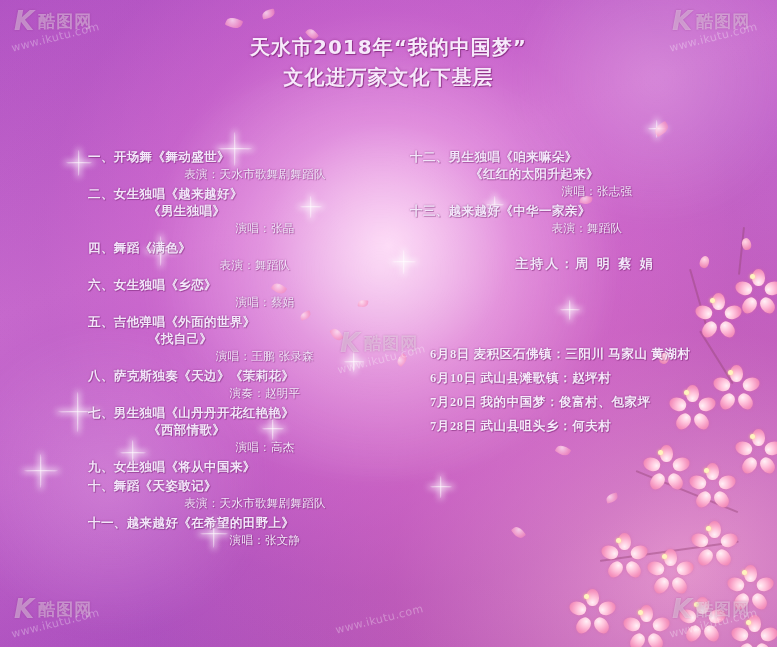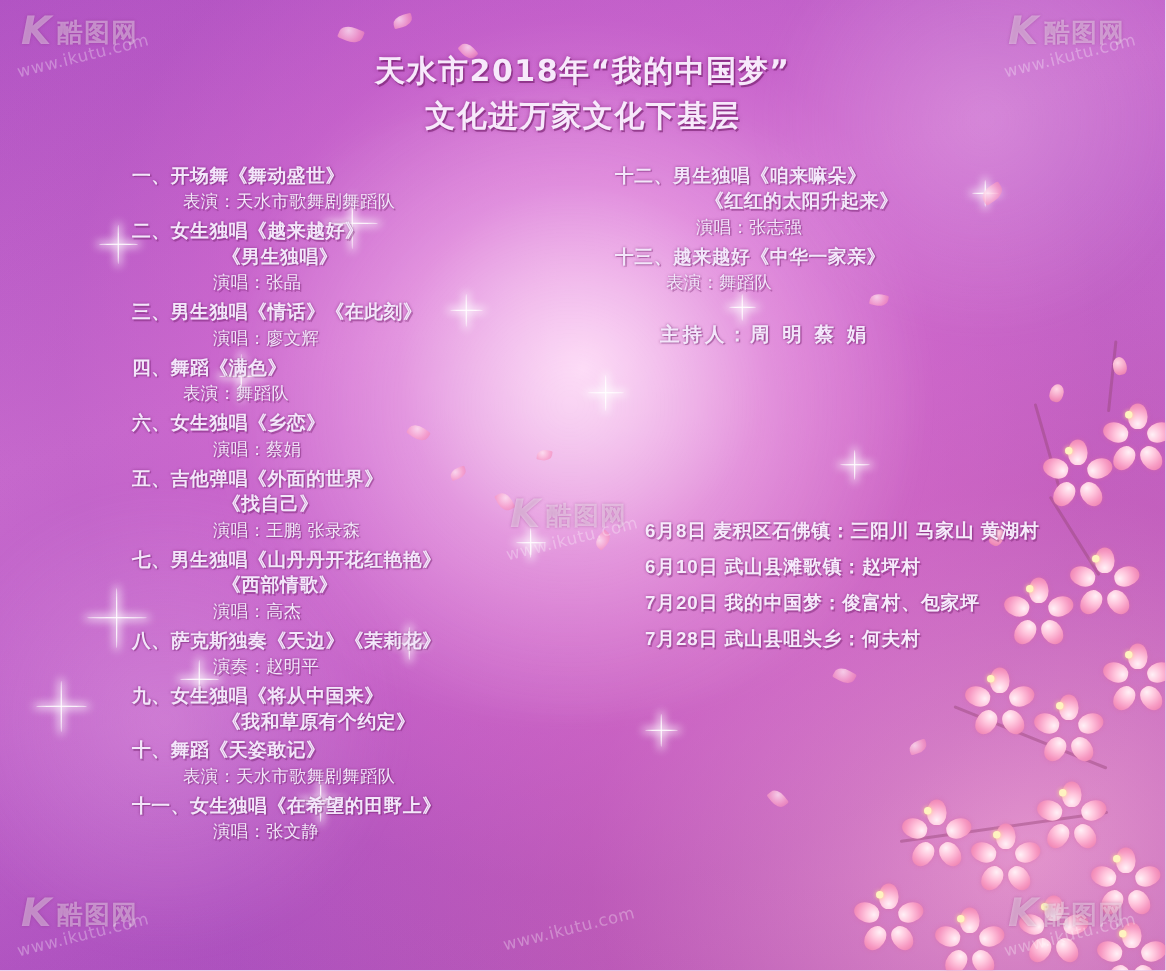--- a/index.html
+++ b/index.html
@@ -165,44 +165,46 @@
       1px 1px 0 rgba(110,25,100,0.55);
   }
 
   .col {
     position: absolute;
     color: #f3e6fa;
     font-family: "DejaVu Sans", sans-serif;
     font-size: 12.5px;
     line-height: 17px;
     text-shadow: 0 0 2px rgba(110,25,105,0.6), 1px 1px 0 rgba(110,25,100,0.35);
+    margin-top: 40px;
   }
   .col-left  { left: 88px;  top: 108px; width: 300px; }
   .col-right { left: 410px; top: 108px; width: 320px; }
 
   .item { margin-bottom: 2px; }
   .item-main { white-space: nowrap; font-weight: bold; letter-spacing: .4px; }
   .item-sub  { white-space: nowrap; padding-left: 60px; font-weight: bold; letter-spacing: .4px; }
-  .item-perf { white-space: nowrap; padding-left: 34px; font-size: 11.5px; margin-top: 1px; letter-spacing: .3px; }
+  .item-perf { white-space: nowrap; padding-left: 34px; font-size: 11.5px; margin-top: 1px; letter-spacing: .3px; text-align: center; }
   .item-perf.indent2 { padding-left: 54px; }
 
   .host-line {
     margin-top: 18px;
     padding-left: 30px;
     font-weight: bold;
     font-size: 13px;
     letter-spacing: 2px;
     white-space: nowrap;
+    text-align: center;
   }
 
   .schedule {
     position: absolute;
     left: 430px; top: 342px;
     color: #f6eafb;
-    font-family: Liberation Sans, sans-serif;
+    font-family: Liberation Serif, serif;
     font-size: 12.5px;
     line-height: 24px;
     font-weight: bold;
     letter-spacing: .6px;
     text-shadow: 0 0 2px rgba(110,25,105,0.6), 1px 1px 0 rgba(110,25,100,0.35);
     white-space: nowrap;
   }
 </style>
 </head>
 <body>
@@ -385,64 +387,59 @@
       <div class="item-main">一、开场舞《舞动盛世》</div>
       <div class="item-perf">表演：天水市歌舞剧舞蹈队</div>
     </div>
 
     <div class="item">
       <div class="item-main">二、女生独唱《越来越好》</div>
       <div class="item-sub">《男生独唱》</div>
       <div class="item-perf indent2">演唱：张晶</div>
     </div>
 
-    <div class="item">
-      <div class="item-main">三、男生独唱《情话》《在此刻》</div>
-      <div class="item-perf indent2">演唱：廖文辉</div>
-    </div>
 
     <div class="item">
       <div class="item-main">四、舞蹈《满色》</div>
       <div class="item-perf">表演：舞蹈队</div>
     </div>
 
     <div class="item">
       <div class="item-main">六、女生独唱《乡恋》</div>
       <div class="item-perf indent2">演唱：蔡娟</div>
     </div>
 
     <div class="item">
       <div class="item-main">五、吉他弹唱《外面的世界》</div>
       <div class="item-sub">《找自己》</div>
       <div class="item-perf indent2">演唱：王鹏        张录森</div>
     </div>
 
     <div class="item">
+      <div class="item-main">八、萨克斯独奏《天边》《茉莉花》</div>
+      <div class="item-perf indent2">演奏：赵明平</div>
+    </div>
+
+    <div class="item">
       <div class="item-main">七、男生独唱《山丹丹开花红艳艳》</div>
       <div class="item-sub">《西部情歌》</div>
       <div class="item-perf indent2">演唱：高杰</div>
     </div>
 
     <div class="item">
-      <div class="item-main">八、萨克斯独奏《天边》《茉莉花》</div>
-      <div class="item-perf indent2">演奏：赵明平</div>
-    </div>
-
-    <div class="item">
       <div class="item-main">九、女生独唱《将从中国来》</div>
-      <div class="item-sub">《我和草原有个约定》</div>
     </div>
 
     <div class="item">
       <div class="item-main">十、舞蹈《天姿敢记》</div>
       <div class="item-perf">表演：天水市歌舞剧舞蹈队</div>
     </div>
 
     <div class="item">
-      <div class="item-main">十一、女生独唱《在希望的田野上》</div>
+      <div class="item-main">十一、越来越好《在希望的田野上》</div>
       <div class="item-perf indent2">演唱：张文静</div>
     </div>
 
   </div>
 
   <div class="col col-right">
 
     <div class="item">
       <div class="item-main">十二、男生独唱《咱来嘛朵》</div>
       <div class="item-sub">《红红的太阳升起来》</div>

